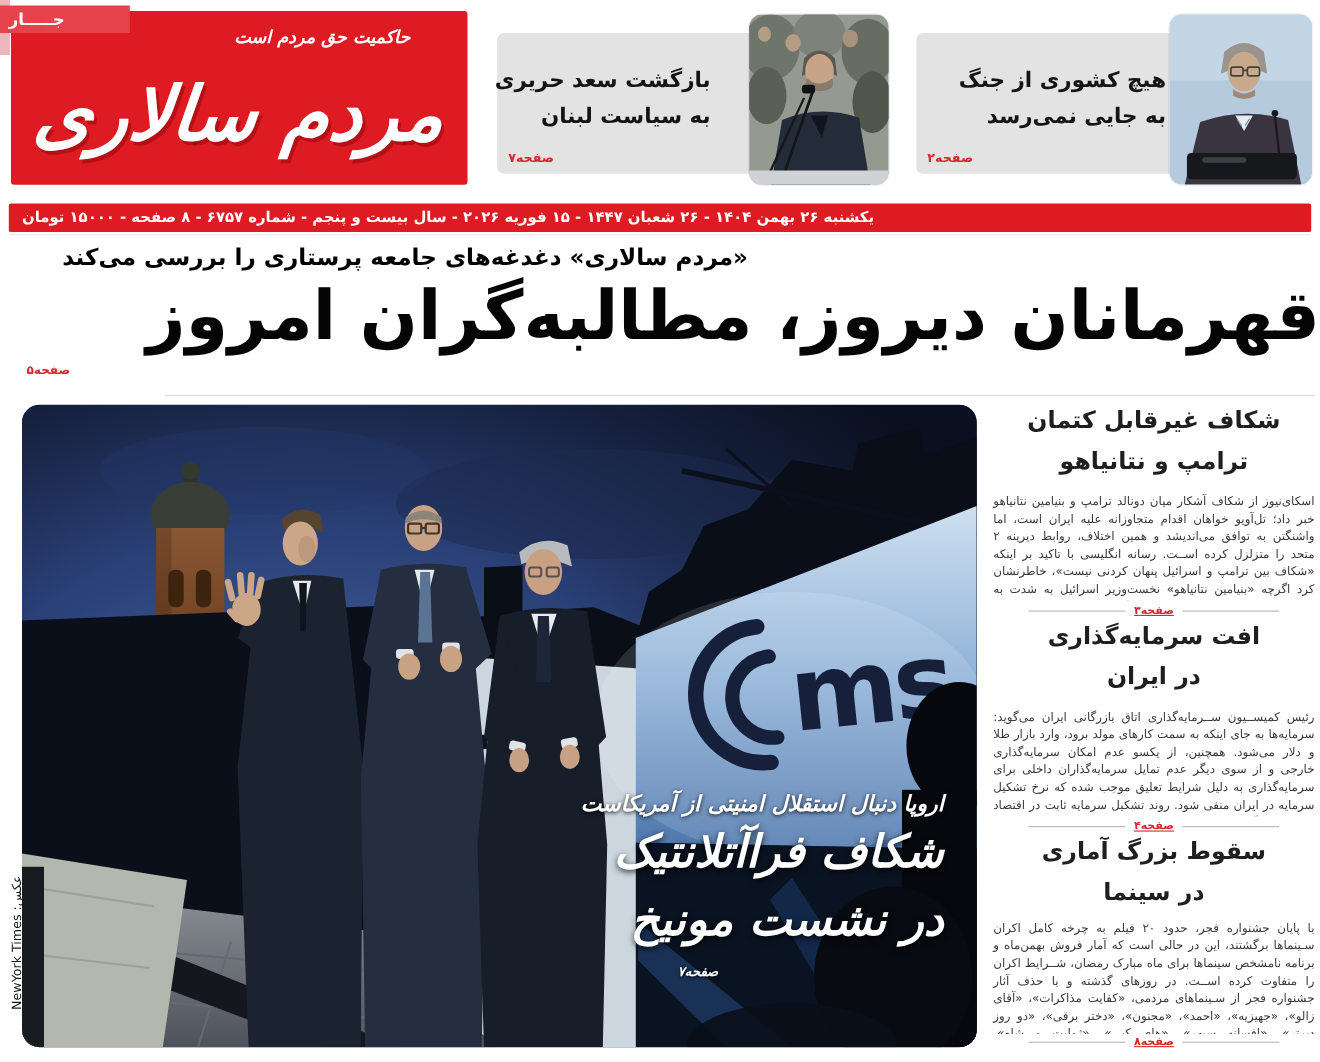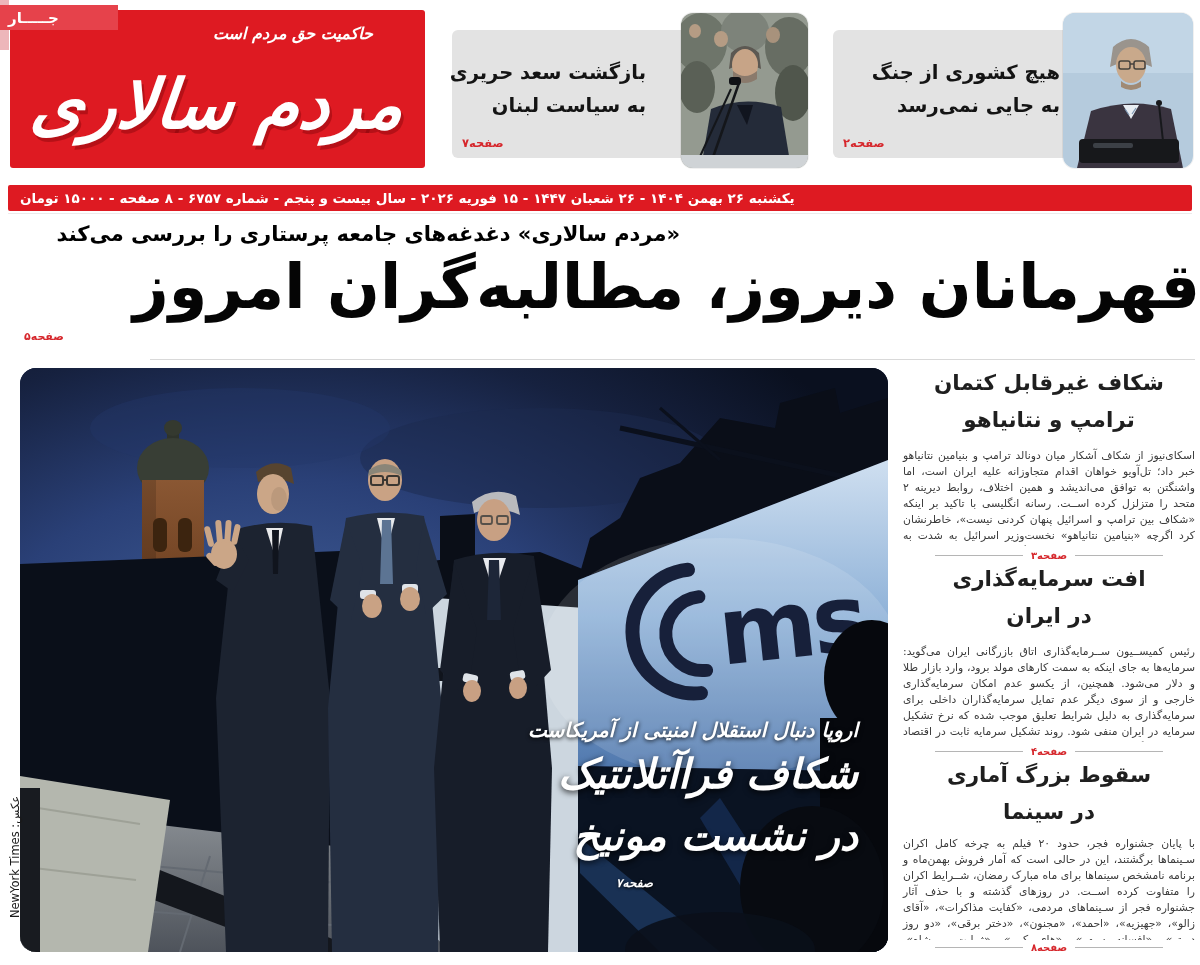--- a/index.html
+++ b/index.html
@@ -107,21 +107,21 @@
   }
   .art-body {
     position:absolute; left:0; width:100%; padding:0 3px; text-align:justify;
     color:#3a3a3a; font-size:10.8px; line-height:16px; overflow:hidden;
   }
   .sep {
     position:absolute; left:0; width:100%; display:flex; align-items:center;
     justify-content:center; gap:8px;
   }
   .sep .line { width:88px; height:1px; background:#b5b5b5; }
-  .sep .pg { color:#d6272c; font-size:10px; font-weight:bold; }
+  .sep .pg { color:#d6272c; font-size:10px; font-weight:bold;text-decoration:underline; }
 
   #a1-title { top:364px; } #a1-body { top:448px; height:98px; } #sep1 { top:550px; }
   #a2-title { top:560px; } #a2-body { top:644px; height:98px; } #sep2 { top:746px; }
   #a3-title { top:756px; } #a3-body { top:836px; height:104px; } #sep3 { top:942px; }
 </style>
 </head>
 <body>
 
 <div id="page">
 

